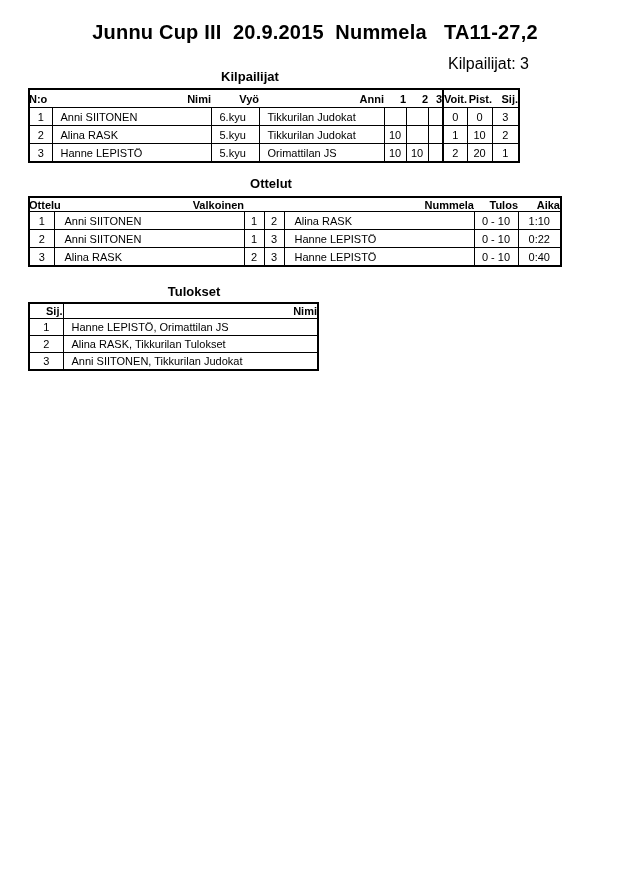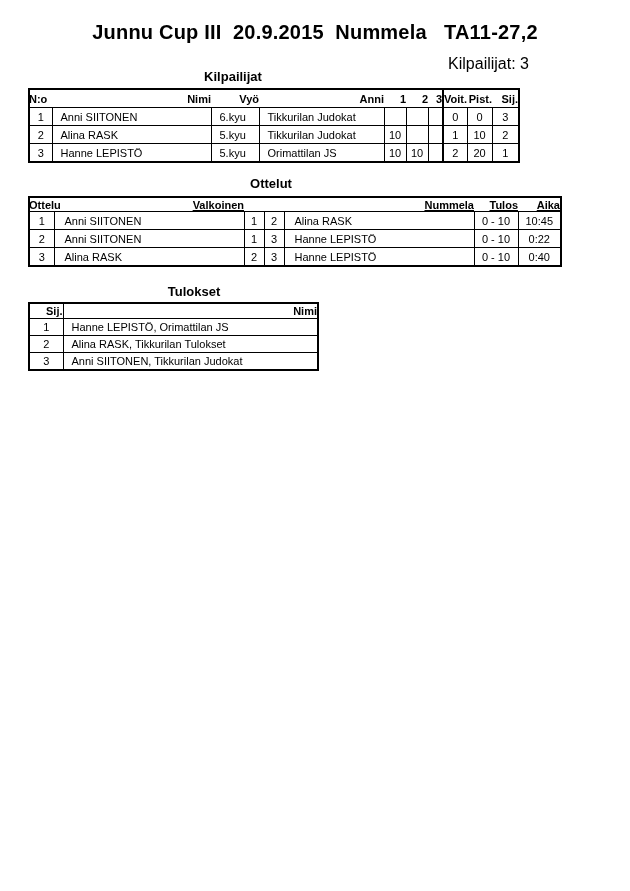--- a/index.html
+++ b/index.html
@@ -3,38 +3,38 @@
 <meta charset="utf-8">
 <style>
   html,body{margin:0;padding:0;background:#fff;}
   .page{position:relative;width:562px;height:891px;background:#ffffff;
         font-family:"Liberation Sans",sans-serif;color:#000;overflow:hidden;}
   .doc-title{position:absolute;top:21px;left:0;width:630px;text-align:center;
         font-weight:bold;font-size:20px;white-space:pre;letter-spacing:0.2px;}
   .count-label{position:absolute;top:55px;right:33px;font-weight:normal;font-size:16px;}
   .sec-heading{position:absolute;transform:translateX(-50%);font-weight:bold;
         font-size:13px;white-space:nowrap;}
-  #sec-kilpailijat{left:233px;top:69px;}
+  #sec-kilpailijat{left:250px;top:69px;}
   #sec-ottelut{left:271px;top:176px;}
   #sec-tulokset{left:175px;top:284px;margin-left:19px;}
 
   table{position:absolute;border-collapse:collapse;table-layout:fixed;
         border:2px solid #000;font-size:11px;background:#fff;}
   #tbl-competitors{left:28px;top:88px;width:490px;border-radius:20px;}
   #tbl-matches{left:28px;top:196px;width:532px;}
   #tbl-results{left:28px;top:302px;width:289px;}
 
   th{font-weight:bold;font-size:11px;padding:0;border:none;
      border-bottom:1px solid #000;text-align:right;vertical-align:middle;
      overflow:visible;white-space:nowrap;}
   td{border:1px solid #000;padding:0;text-align:center;vertical-align:middle;
      font-size:11px;white-space:nowrap;overflow:hidden;}
   #tbl-competitors th{height:17px;}
   #tbl-competitors td{height:17px;}
-  #tbl-matches th{height:13px;text-decoration:underline;}
+  #tbl-matches th{height:13px;}
   #tbl-matches td{height:17px;}
   #tbl-results th{height:14px;}
   #tbl-results td{height:16px;}
 
   .cell-left{text-align:left;padding-left:8px;}
   .cell-left10{text-align:left;padding-left:10px;}
   .clip-head{text-align:left;}
   .clip-head span{display:inline-block;margin-left:-1px;}
   .sep{border-left:2px solid #000 !important;}
   .head-v{border-left:1px solid #000;}
@@ -136,21 +136,21 @@
       <th>Tulos</th>
       <th>Aika</th>
     </tr>
     <tr>
       <td>1</td>
       <td class="cell-left10">Anni SIITONEN</td>
       <td>1</td>
       <td>2</td>
       <td class="cell-left10">Alina RASK</td>
       <td>0 - 10</td>
-      <td>10:45</td>
+      <td>1:10</td>
     </tr>
     <tr>
       <td>2</td>
       <td class="cell-left10">Anni SIITONEN</td>
       <td>1</td>
       <td>3</td>
       <td class="cell-left10">Hanne LEPISTÖ</td>
       <td>0 - 10</td>
       <td>0:22</td>
     </tr>

